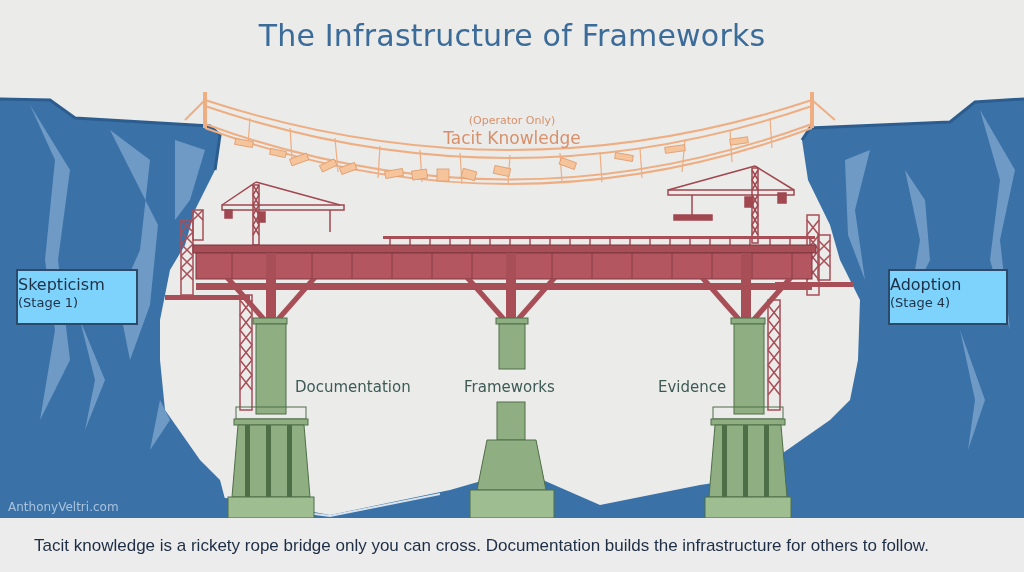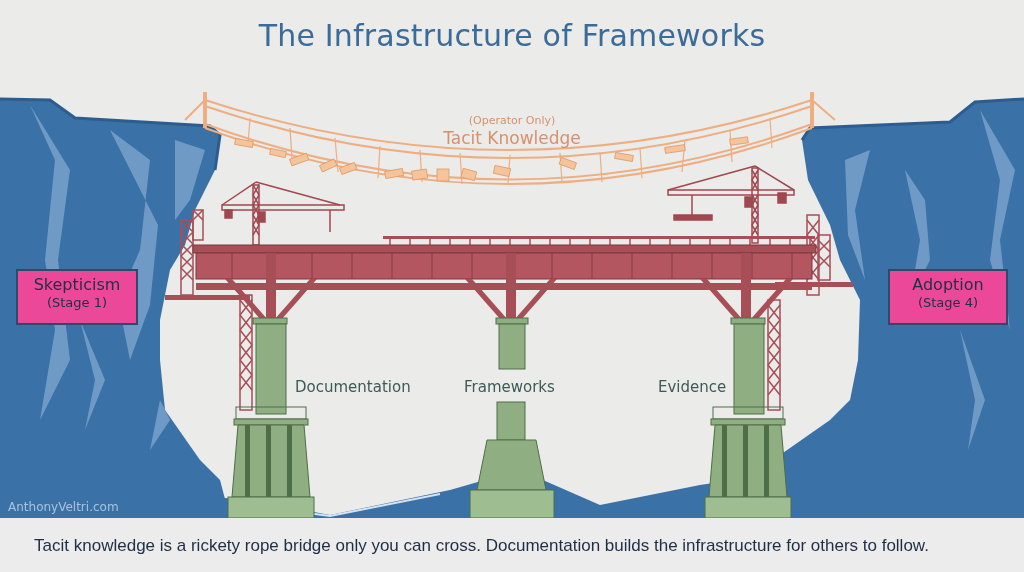--- a/index.html
+++ b/index.html
@@ -2,21 +2,21 @@
 <html><head>
 <meta charset="utf-8">
 <style>
   html, body { margin: 0; padding: 0; }
   body { width: 1024px; height: 572px; background: #ebebea; overflow: hidden; position: relative; font-family: "Liberation Sans", sans-serif; }
   .title { position: absolute; left: 0; top: 18px; width: 1024px; text-align: center; font-size: 30px; color: #3b6b99; font-family: "DejaVu Sans", sans-serif; letter-spacing: 0.2px; }
   svg.scene { position: absolute; left: 0; top: 0; }
   .rope-label { position: absolute; left: 387px; width: 250px; text-align: center; color: #d8906a; font-family: "DejaVu Sans", sans-serif; }
   .rope-label .l1 { position: absolute; top: 92px; width: 250px; font-size: 17px; margin-top: 36px; }
   .rope-label .l2 { position: absolute; top: 114px; width: 250px; font-size: 11px; }
-  .stage-box { position: absolute; background: #ec4899; border: 2px solid #2d4a6a; text-align: center; color: #1f2f45; font-family: "DejaVu Sans", sans-serif; }
+  .stage-box { position: absolute; background: #7dd3fc; border: 2px solid #2d4a6a; color: #1f2f45; font-family: "DejaVu Sans", sans-serif; }
   .stage-box .main { font-size: 16px; margin-top: 4px; }
   .stage-box .sub { font-size: 13px; margin-top: 1px; }
   .pillar-label { position: absolute; top: 378px; font-size: 15px; color: #3d5a55; font-family: "DejaVu Sans", sans-serif; }
   .watermark { position: absolute; left: 8px; top: 500px; font-size: 12px; color: #a9c2dd; font-family: "DejaVu Sans", sans-serif; }
   .caption-bar { position: absolute; left: 0; top: 518px; width: 1024px; height: 54px; background: #ececec; }
   .caption { position: absolute; left: 0; top: 536px; width: 963px; text-align: center; font-size: 17px; color: #1e2e44; font-family: "Liberation Sans", sans-serif; }
 </style>
 </head>
 <body>
 

